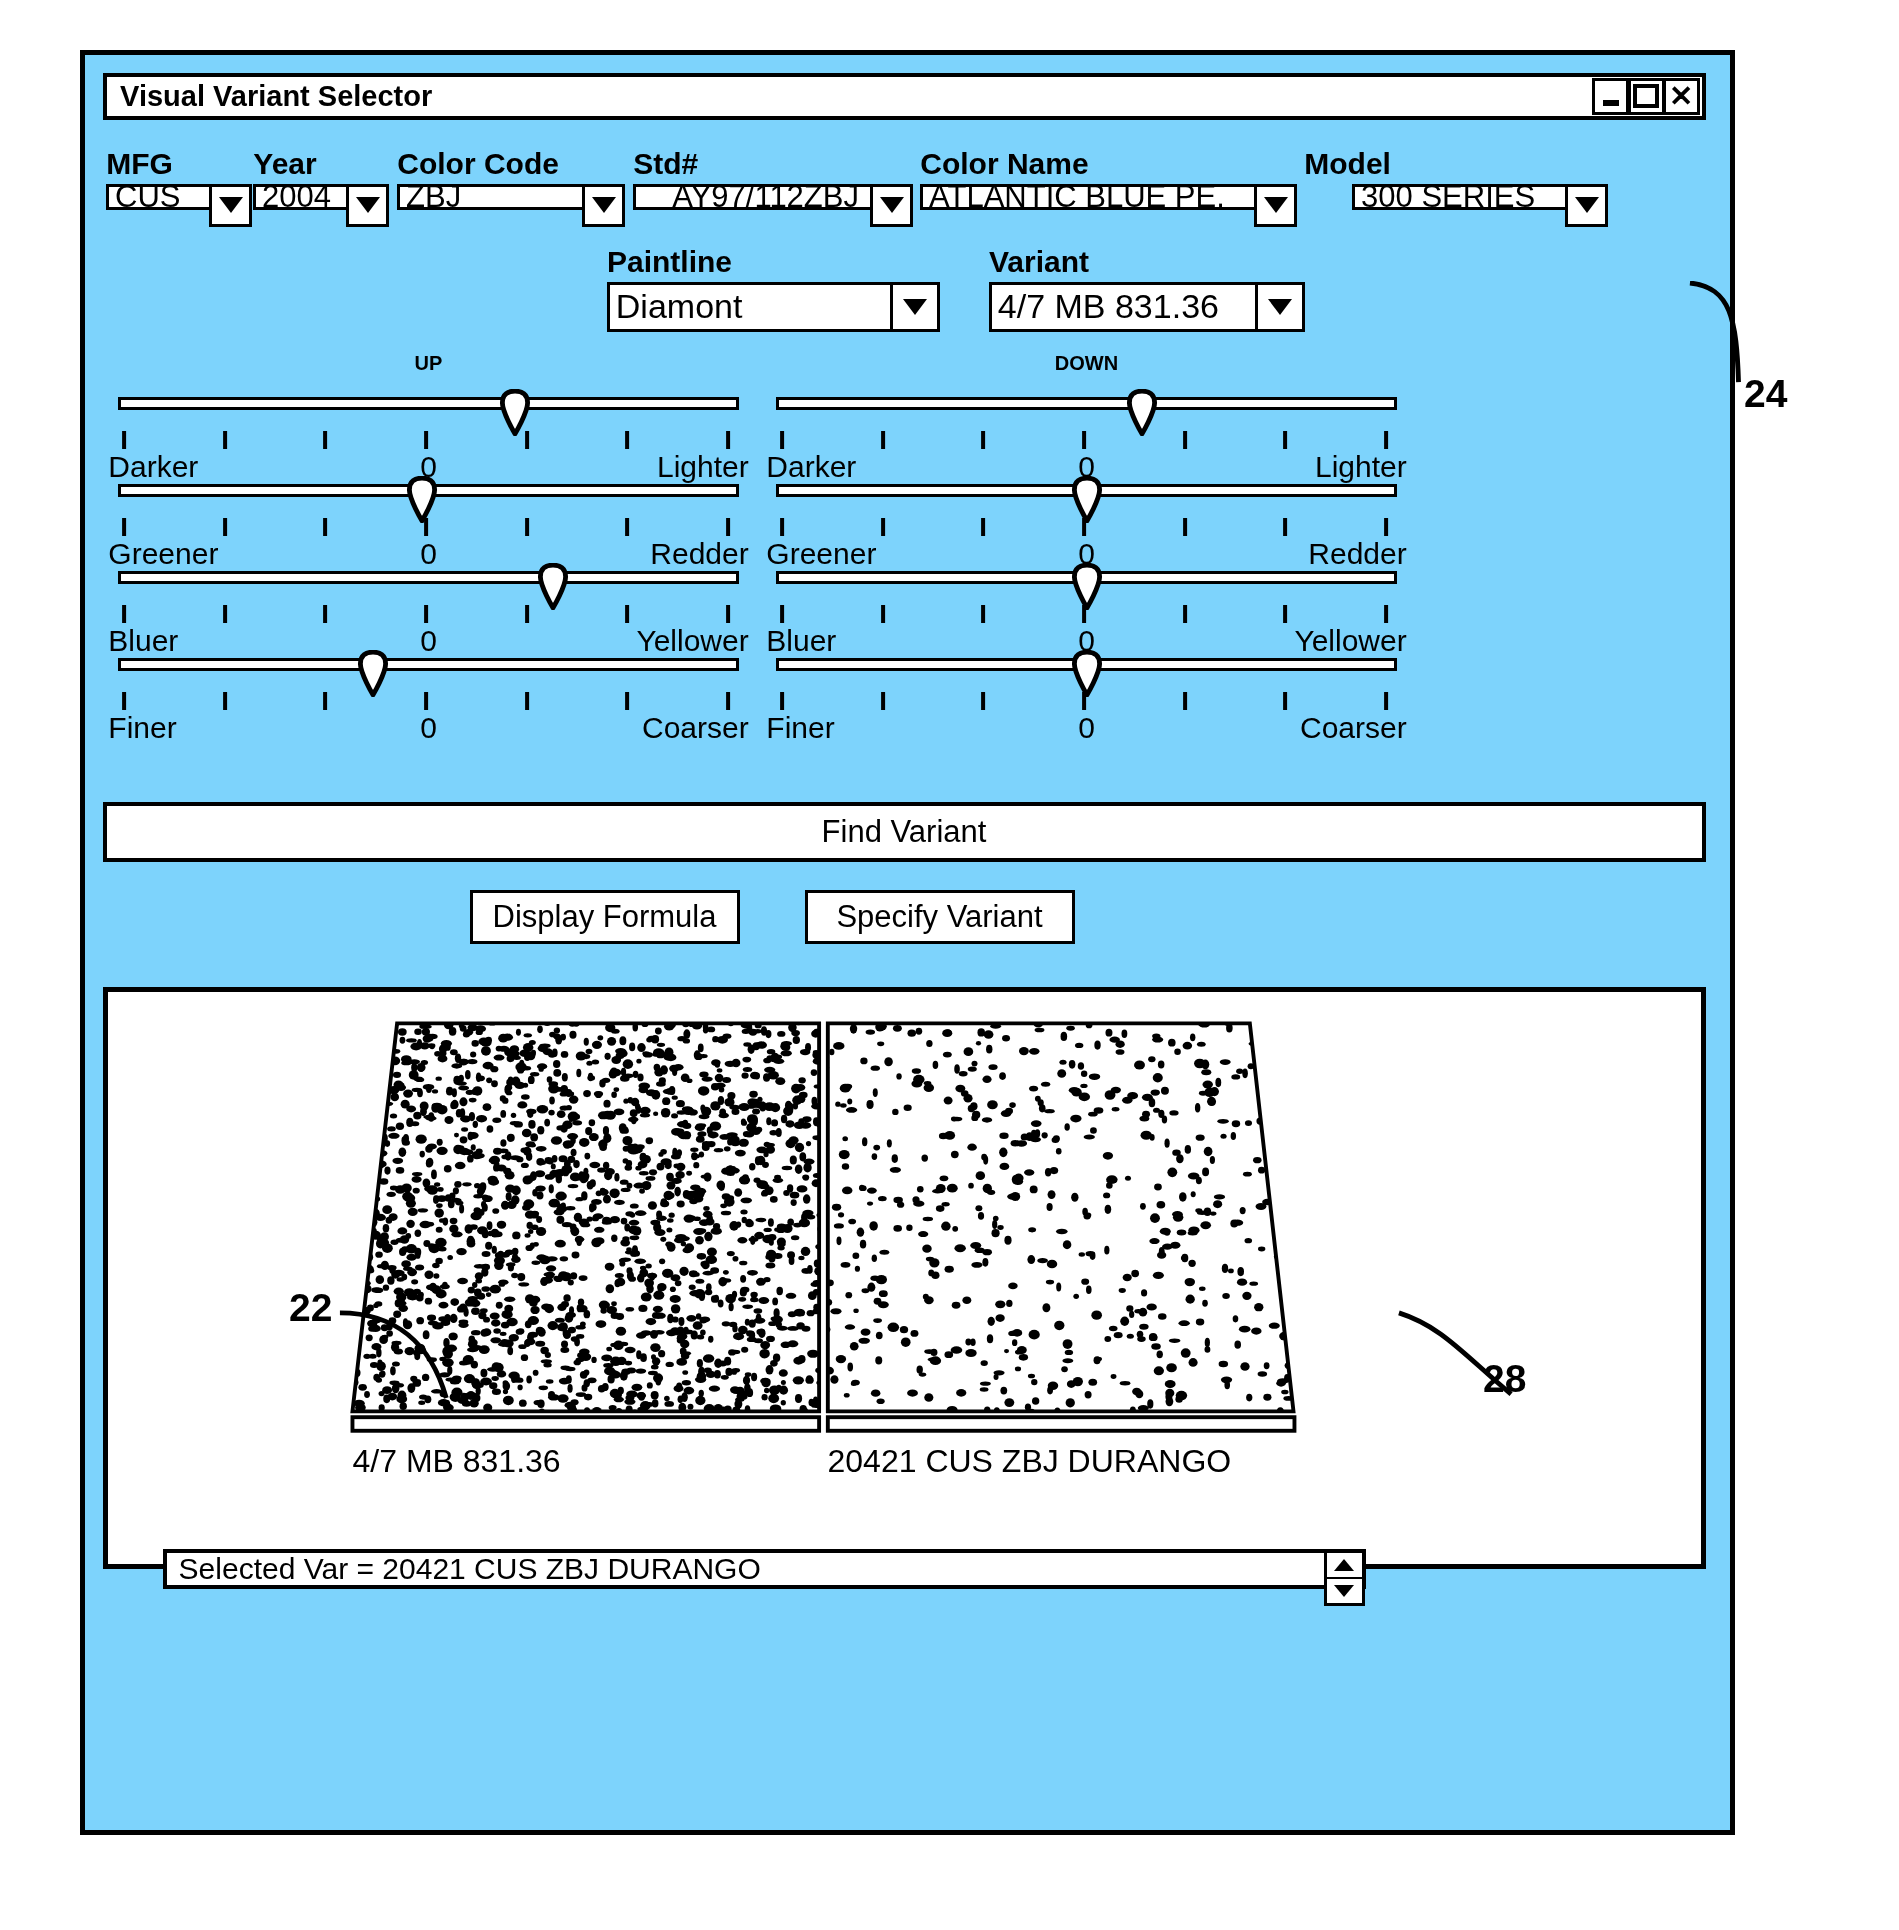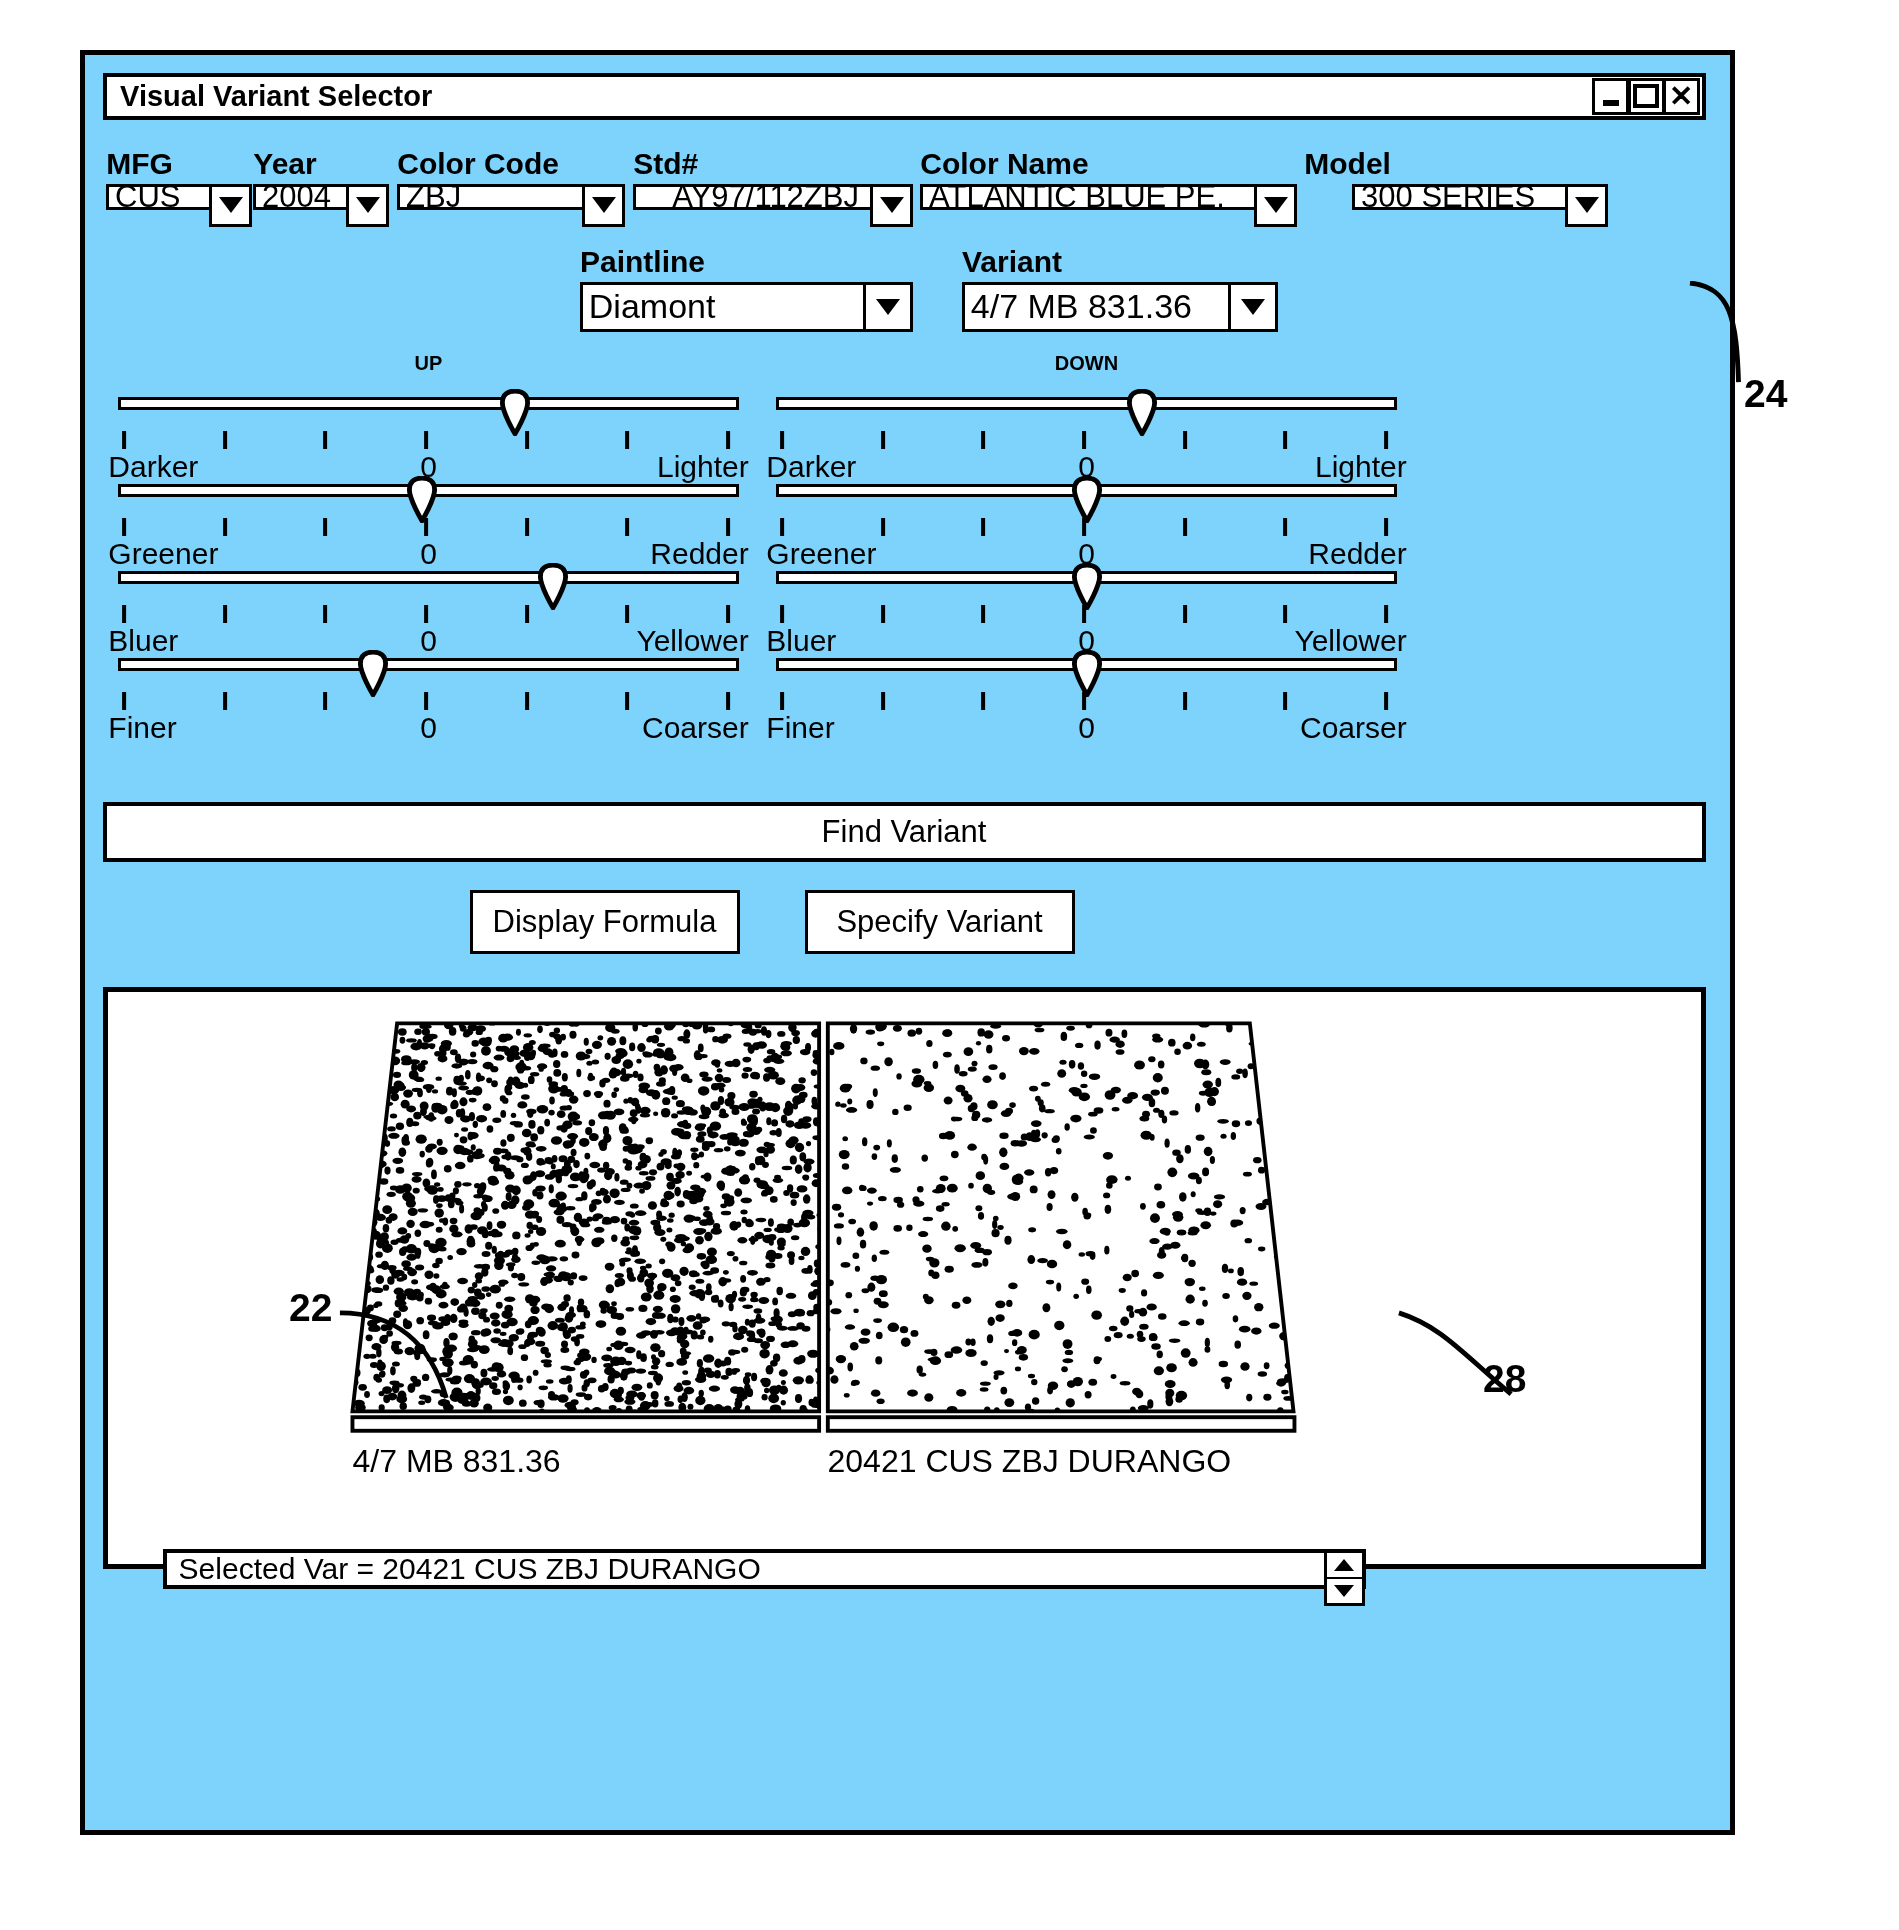--- a/index.html
+++ b/index.html
@@ -94,21 +94,21 @@
     display: flex; align-items: center; justify-content: center;
   }
   .tri-down {
     width: 0; height: 0;
     border-left: 12.6px solid transparent;
     border-right: 12.6px solid transparent;
     border-top: 16.5px solid #000;
   }
 
   
-  .field-row-2 { position: absolute; left: 12px; top: 190px; width: 1572px; height: 92px; }
+  .field-row-2 { position: absolute; left: 39px; top: 190px; width: 1572px; height: 92px; }
 
   
   .slider-panel { position: absolute; top: 291px; }
   .panel-title {
     font-size: 20px; font-weight: bold;
     text-align: center;
     height: 35px;
     line-height: 35px;
   }
   .slider-group { position: relative; }
@@ -159,21 +159,21 @@
     width: 1603px; height: 60px;
     border: 4.9px solid #000;
     background: #fff;
     display: flex; align-items: center; justify-content: center;
     font-size: 31px;
   }
 
   .btn-row { position: absolute; left: 17.5px; top: 835px; width: 1603px; height: 68px; }
   .mid-btn {
     position: absolute;
-    height: 64px;
+    height: 54px;
     border: 3.9px solid #000;
     background: #fff;
     display: flex; align-items: center; justify-content: center;
     font-size: 31px;
     padding: 0 19.4px;
   }
 
   
   .swatch-panel {
     position: absolute;

